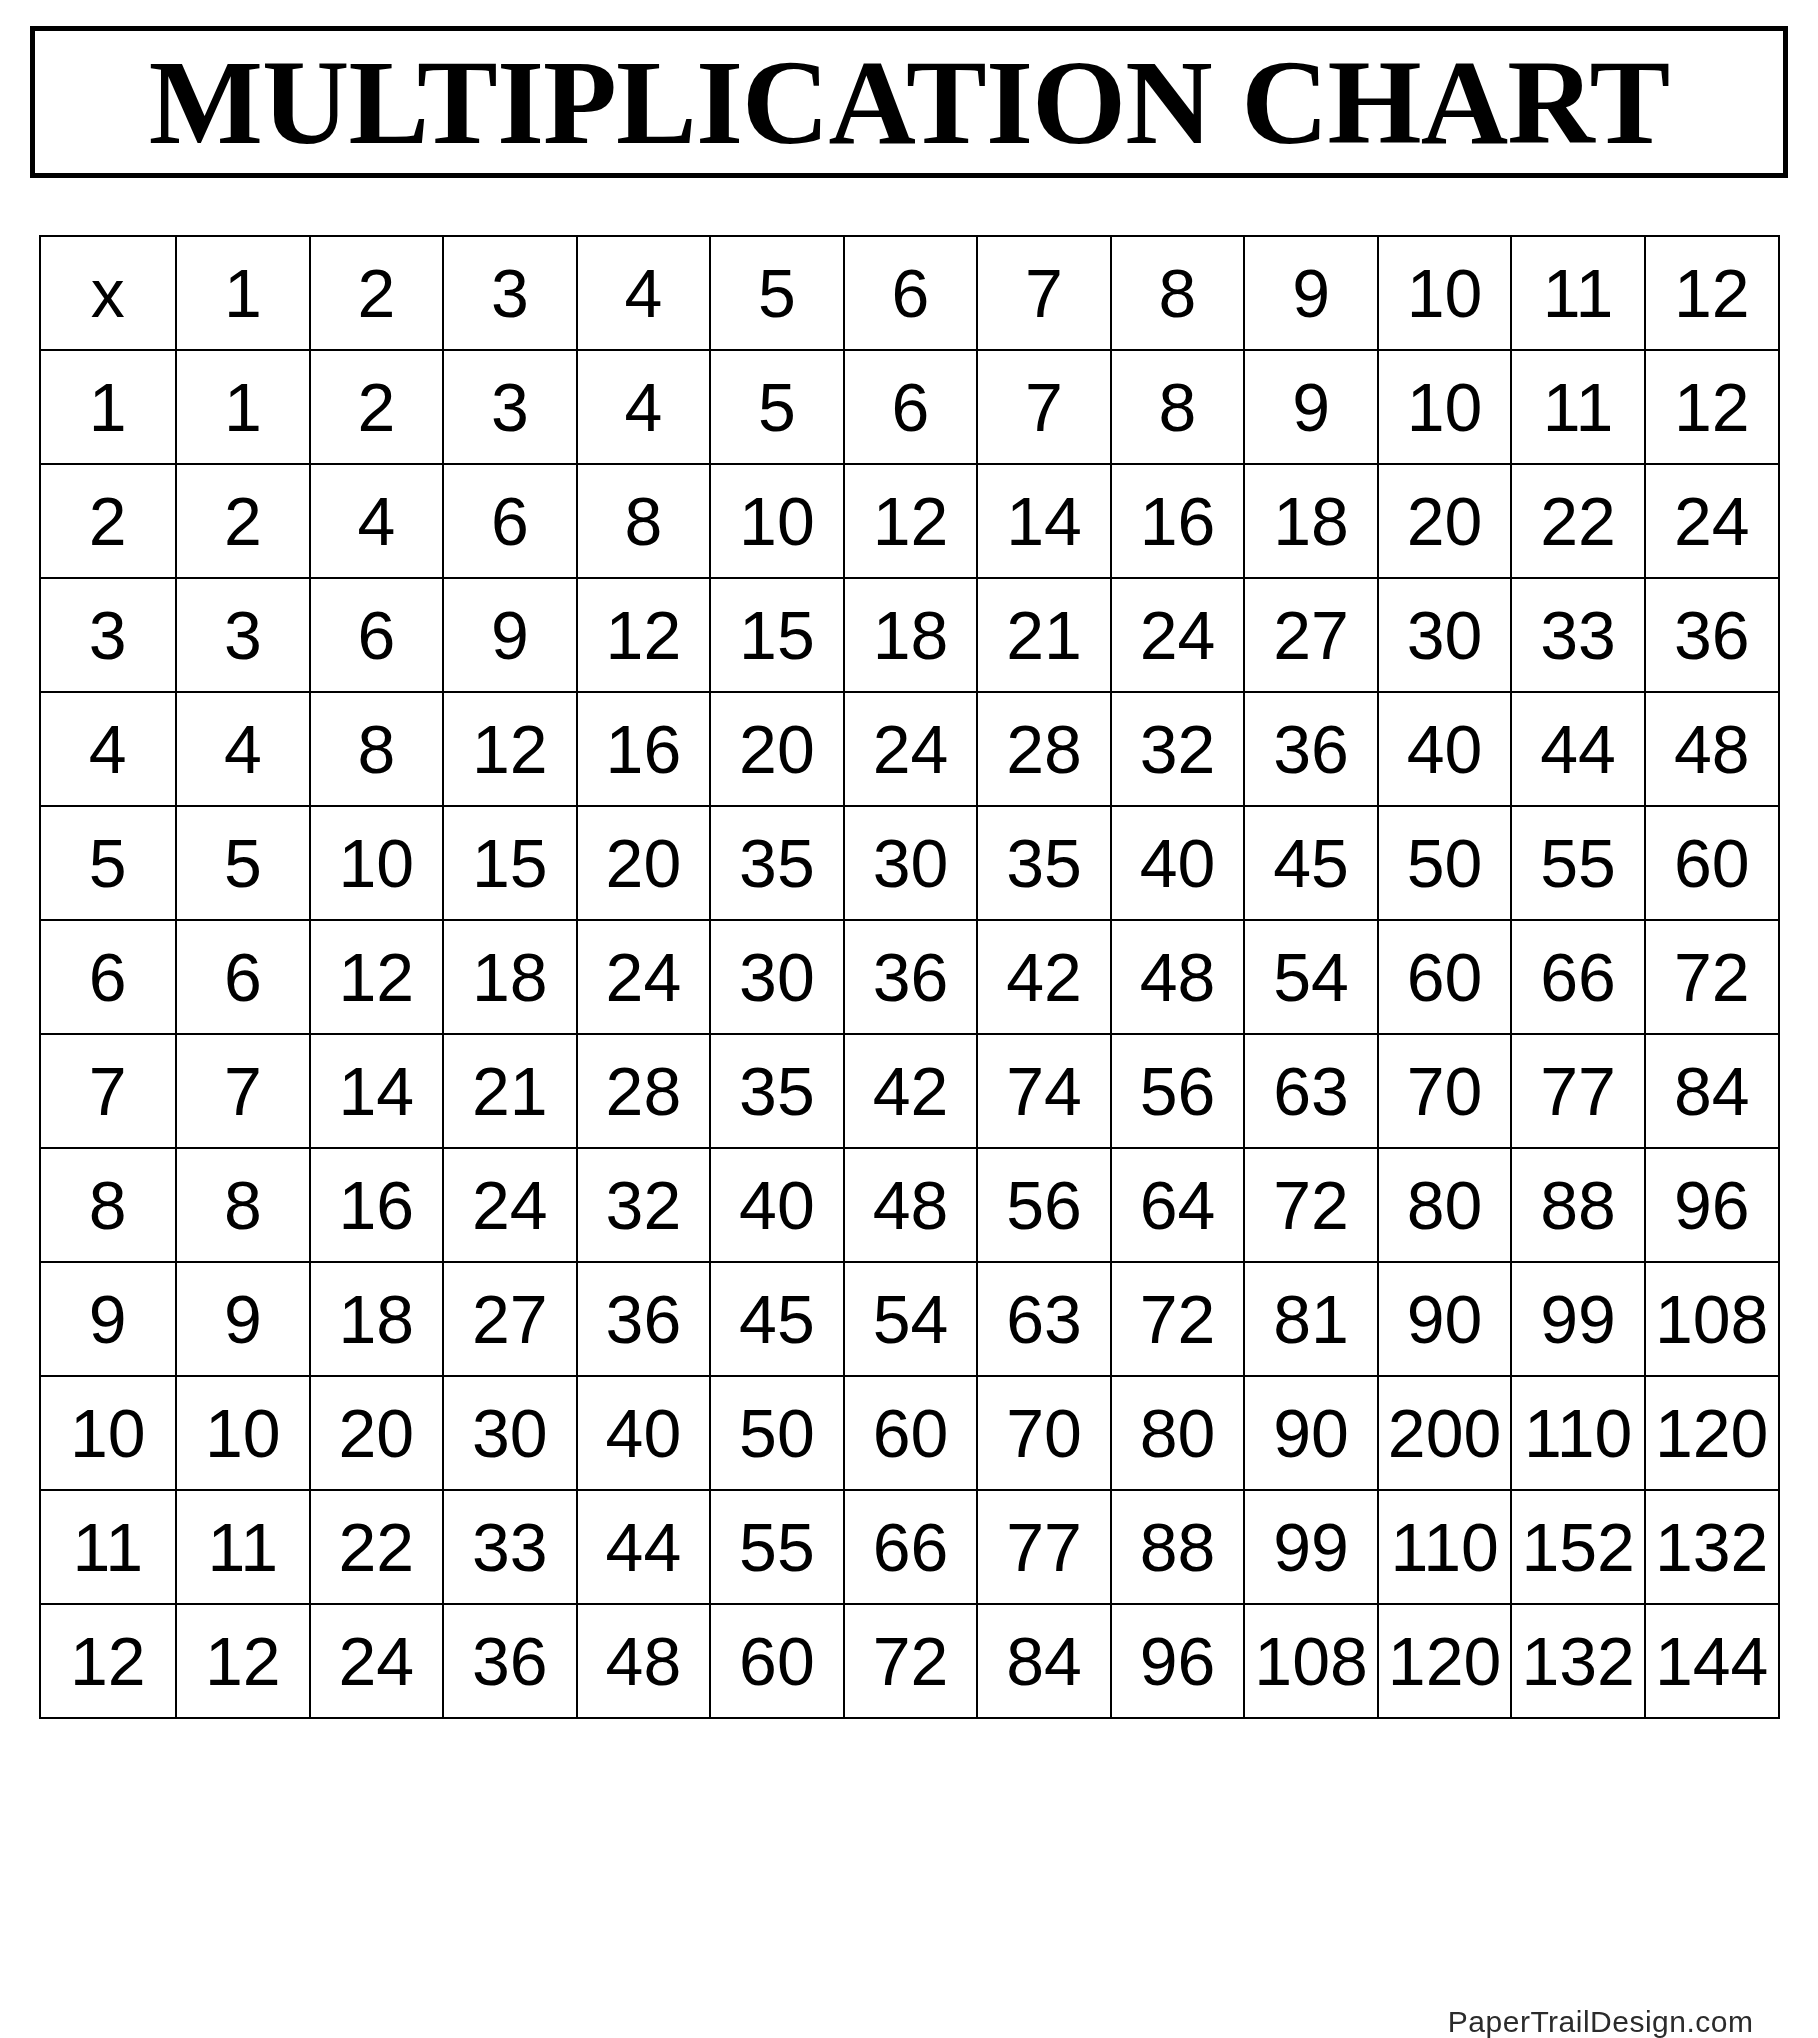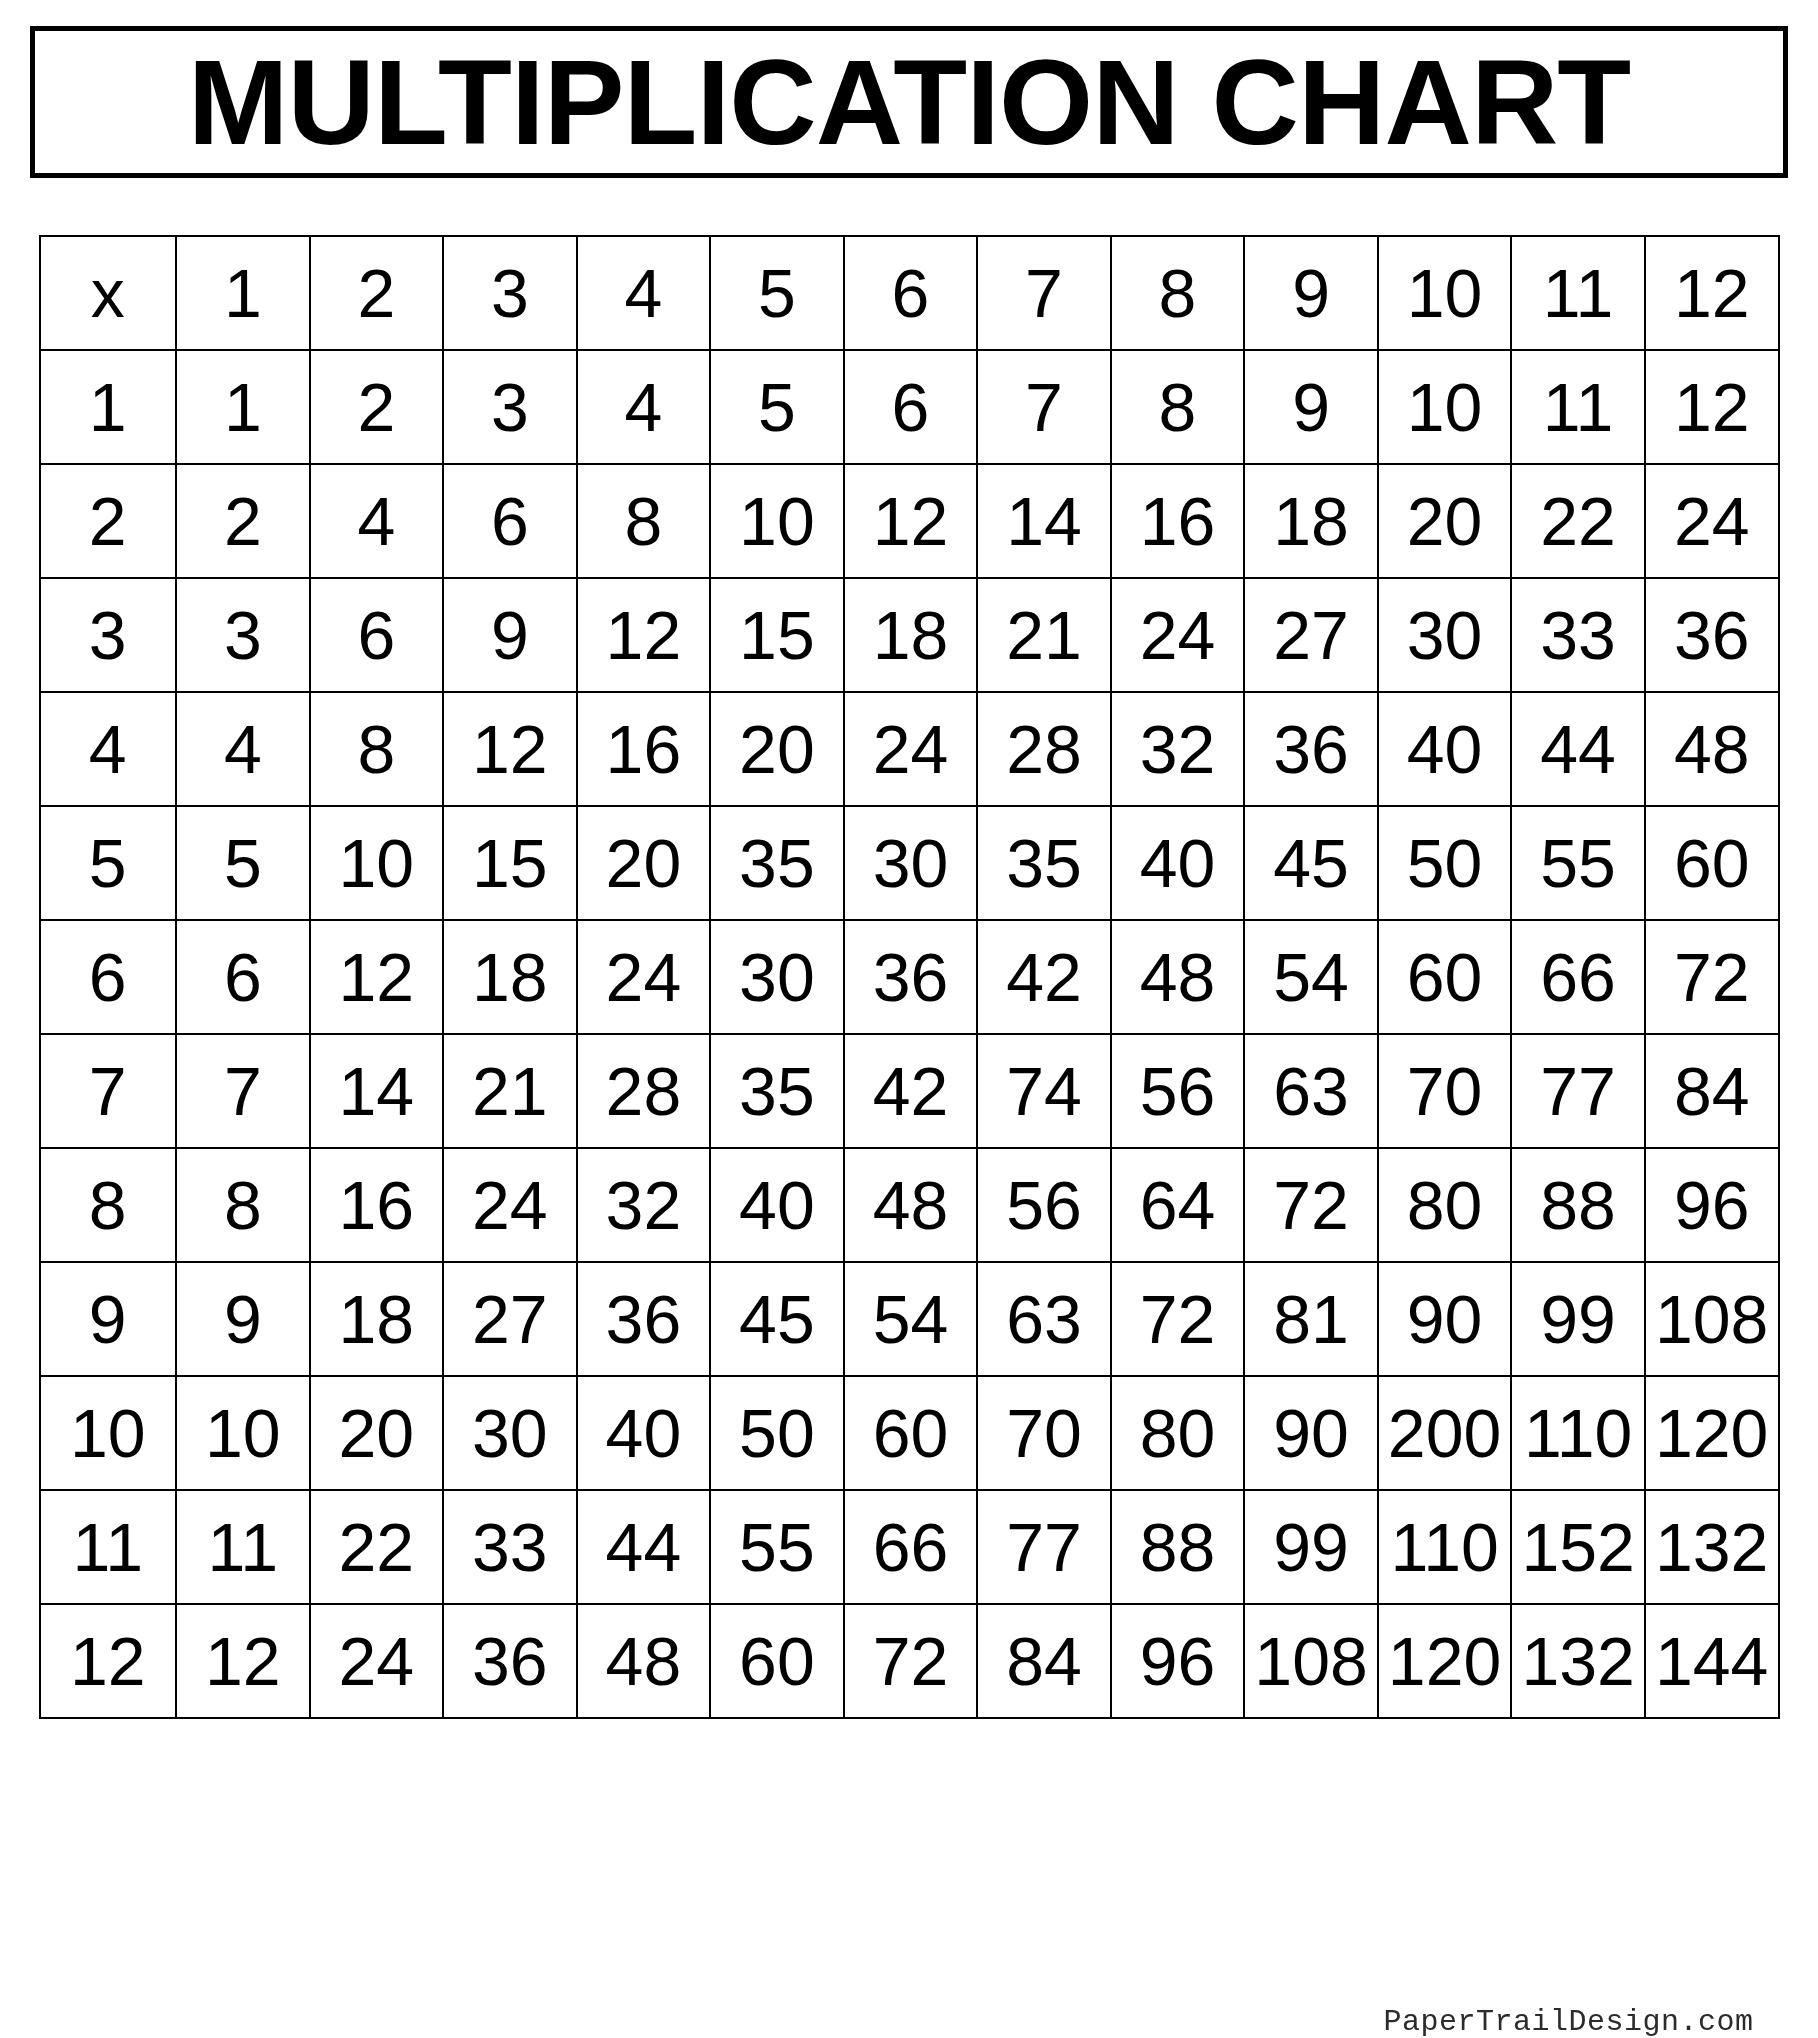--- a/index.html
+++ b/index.html
@@ -29,21 +29,21 @@
   .title-box {
     box-sizing: border-box;
     border: 5.5px solid #000000;
     height: 152px;
     display: flex;
     align-items: center;
     justify-content: center;
     margin: 0 2.8px 57px 2.8px;
   }
   .title-text {
-    font-family: Liberation Sans, sans-serif;
+    font-family: Liberation Serif, serif;
     font-weight: bold;
     font-size: 121px;
     line-height: 1;
     letter-spacing: -0.9px;
     white-space: nowrap;
   }
 
   
   .chart-wrap {
     flex: 1 1 auto;
@@ -85,21 +85,21 @@
   }
   td.cell {
     background: #ffffff;
   }
 
   
   .footer {
     margin-top: 16.5px;
     padding-right: 37px;
     text-align: right;
-    font-family: Liberation Mono, monospace;
+    font-family: Liberation Sans, sans-serif;
     font-size: 30px;
     color: #2b2b2b;
     letter-spacing: 0.5px;
   }
 </style>
 </head>
 <body>
 
 <div class="page">
 

